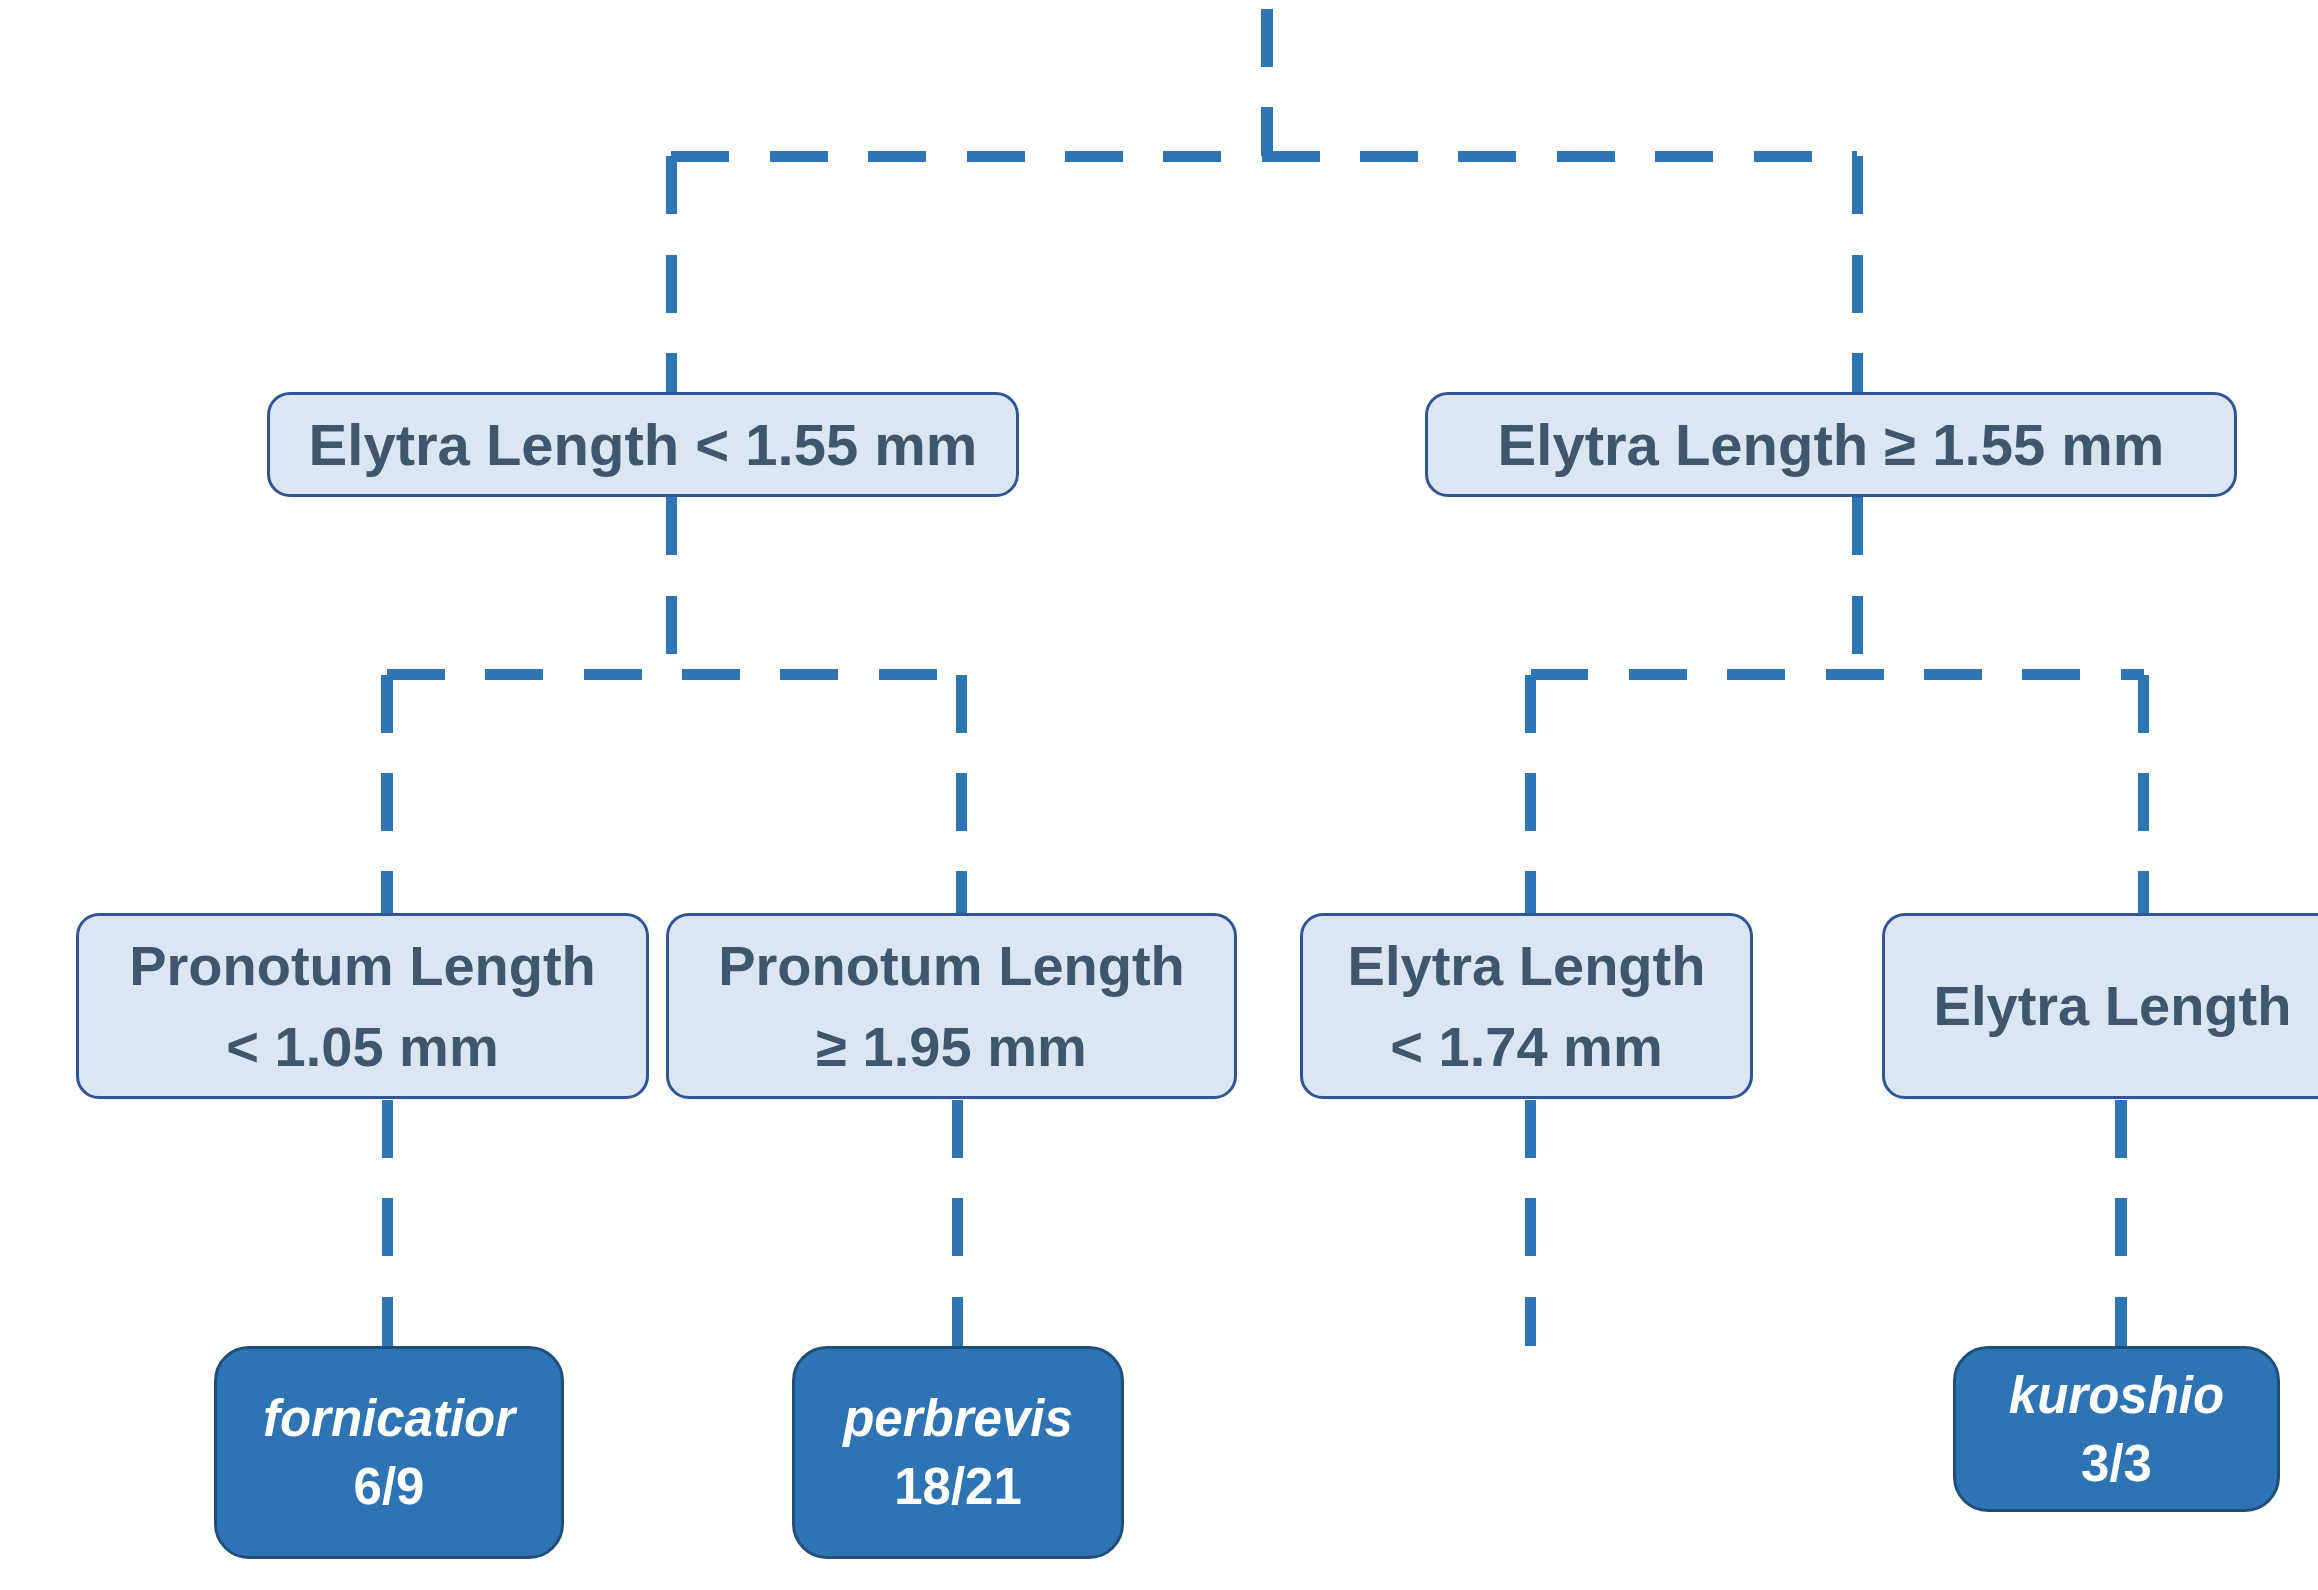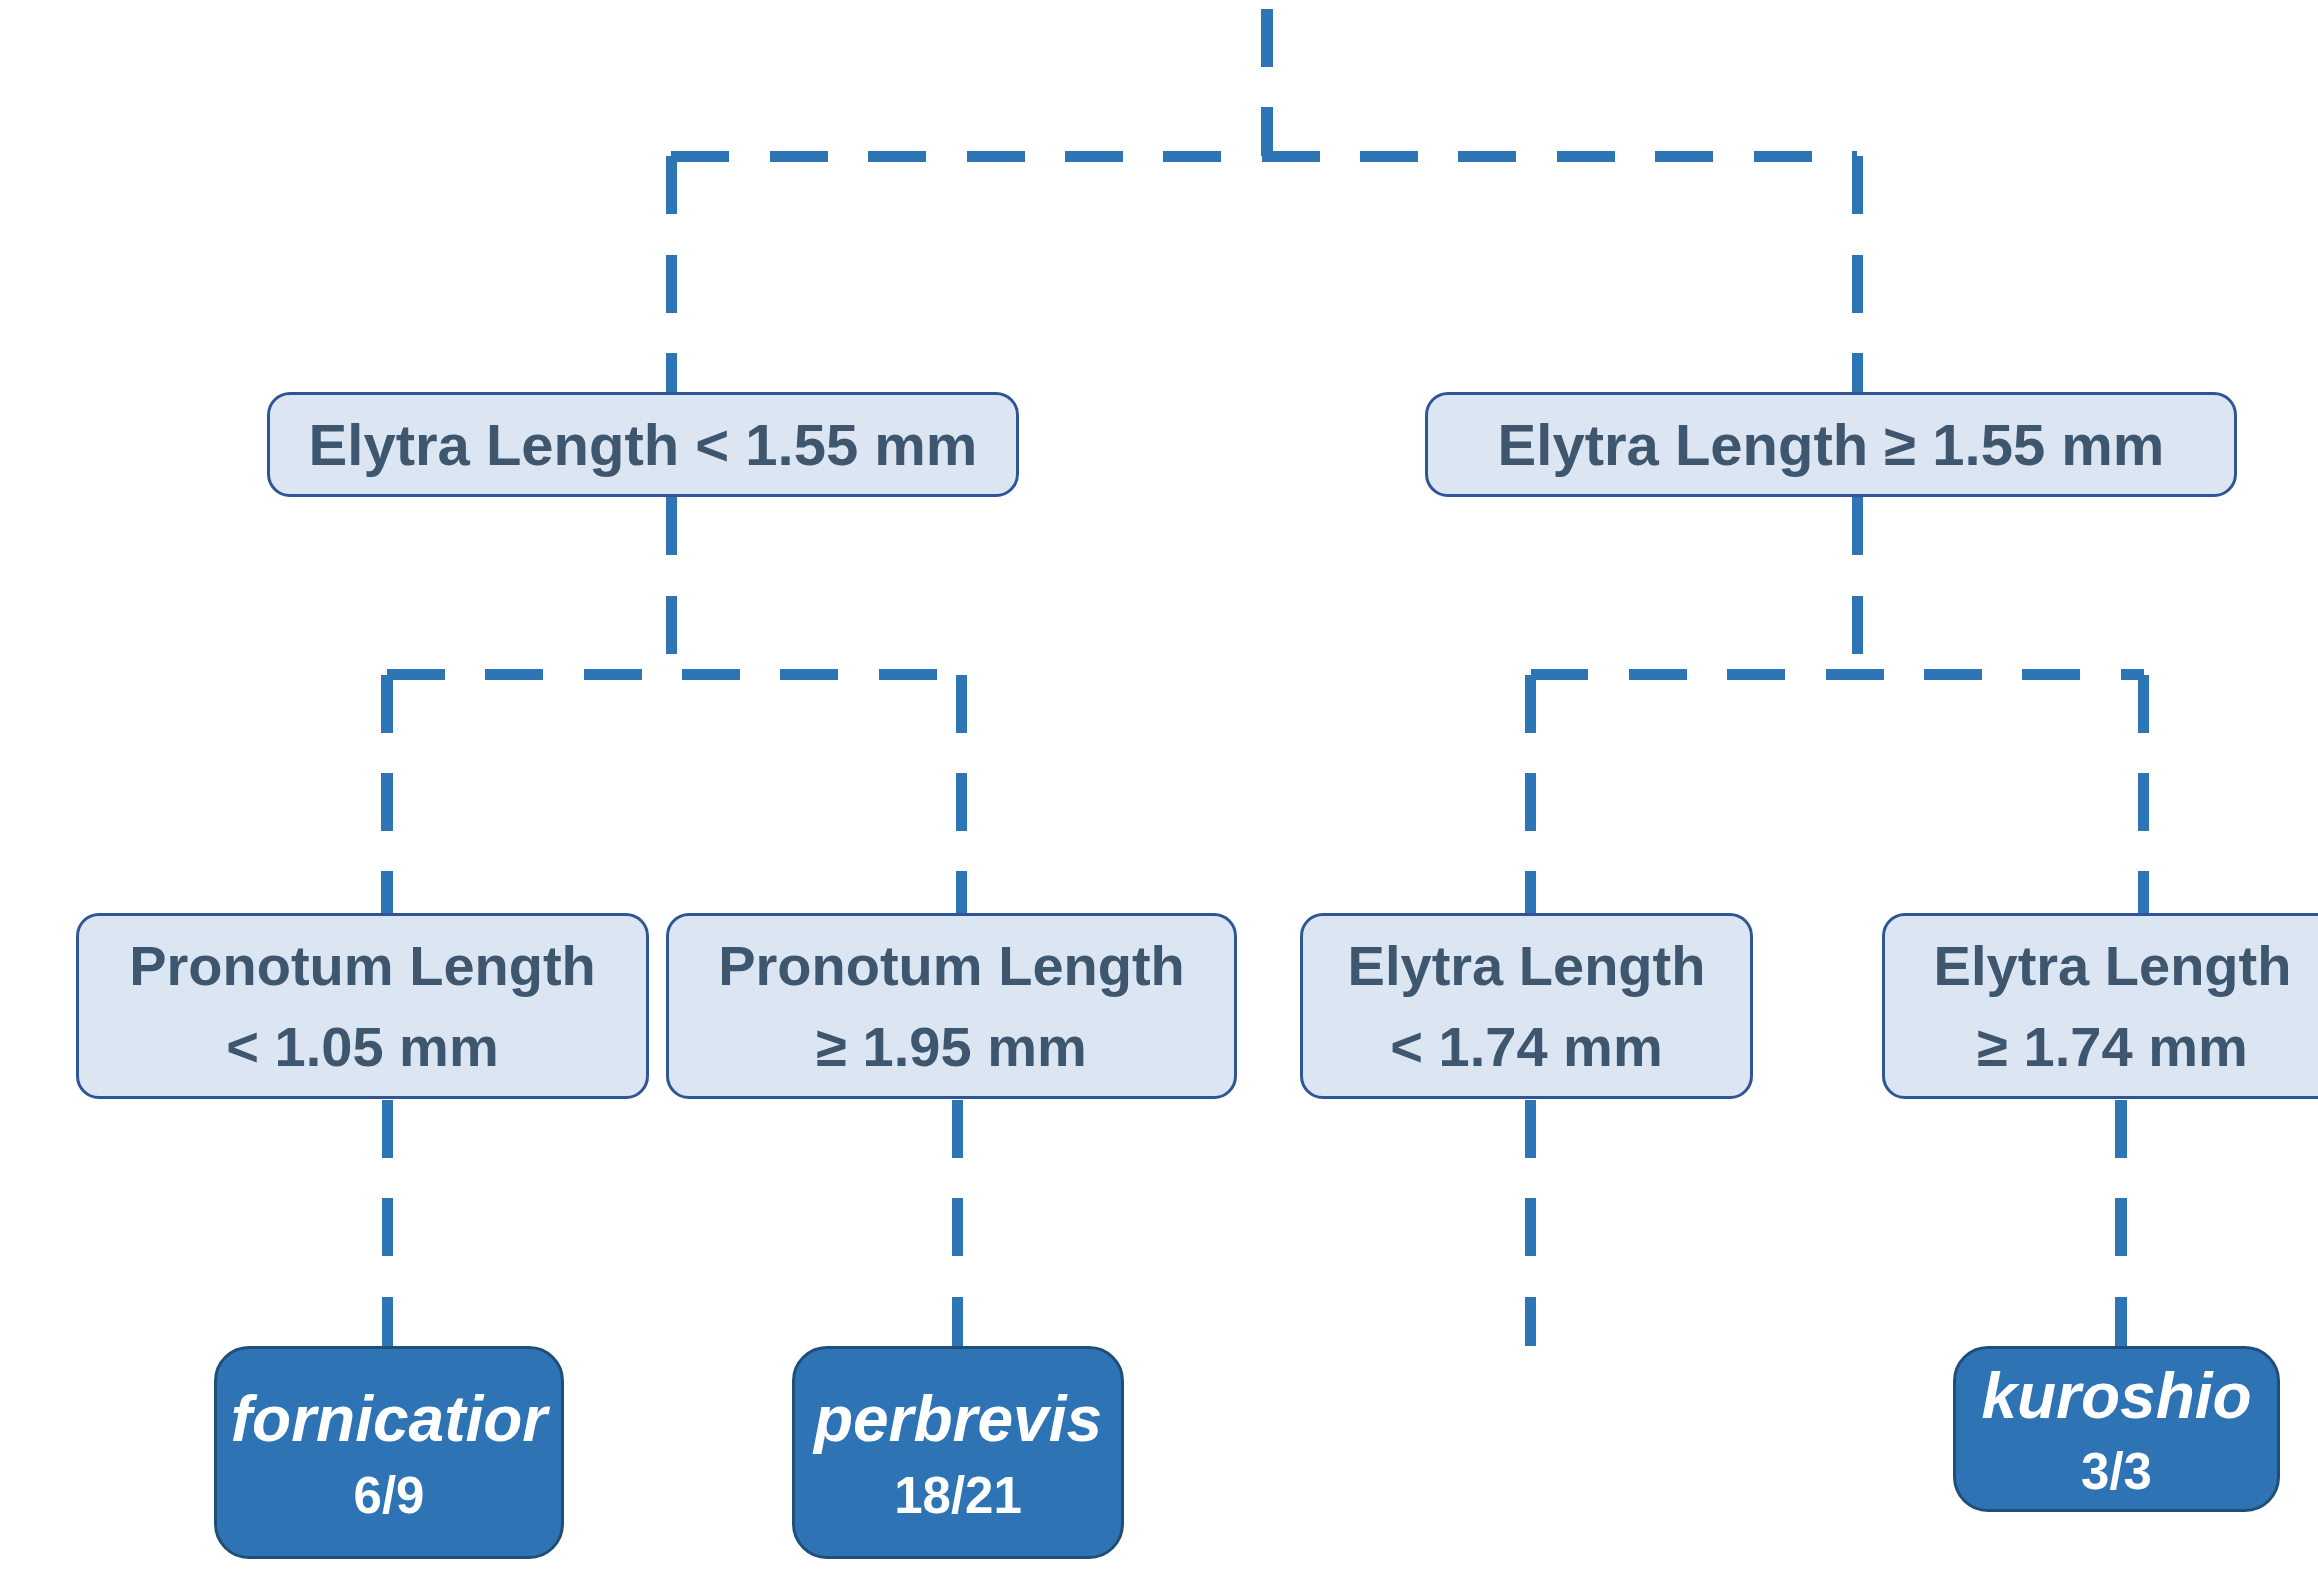--- a/index.html
+++ b/index.html
@@ -35,21 +35,21 @@
   }
   .decision.lvl1{font-size:58px;line-height:1.1;}
   .decision.lvl2{font-size:56px;line-height:1.45;}
   .leaf{
     background:var(--leaf-fill,#2E74B5);
     border:3.5px solid var(--leaf-border,#1F4E79);
     border-radius:35px;
     color:var(--leaf-text,#FFFFFF);
     font-weight:700;
   }
-  .leaf .species{font-size:64px;font-style:italic;line-height:1.25;}
+  .leaf .species{font-size:51px;font-style:italic;line-height:1.25;}
   .leaf .ratio{font-size:51px;line-height:1.2;margin-top:5.3px;}
   .lbl{display:block;}
 </style>
 </head>
 <body>
 
 <div id="canvas">
 
   <svg id="connectors" viewBox="0 0 2640 1811" xmlns="http://www.w3.org/2000/svg">
     <path d="M 1390 10 V 178"></path>
@@ -87,21 +87,20 @@
   <div class="node decision lvl2" style="left:620px;top:913px;width:571px;height:186px;">
     <span class="lbl">Pronotum Length</span>
     <span class="lbl">≥ 1.95 mm</span>
   </div>
   <div class="node decision lvl2" style="left:1254px;top:913px;width:453px;height:186px;">
     <span class="lbl">Elytra Length</span>
     <span class="lbl">&lt; 1.74 mm</span>
   </div>
   <div class="node decision lvl2" style="left:1836px;top:913px;width:461px;height:186px;">
     <span class="lbl">Elytra Length</span>
-    <span class="lbl">≥ 1.74 mm</span>
   </div>
 
   <div class="node leaf" style="left:168px;top:1346px;width:350px;height:213px;">
     <span class="lbl species">fornicatior</span>
     <span class="lbl ratio">6/9</span>
   </div>
   <div class="node leaf" style="left:746px;top:1346px;width:332px;height:213px;">
     <span class="lbl species">perbrevis</span>
     <span class="lbl ratio">18/21</span>
   </div>

